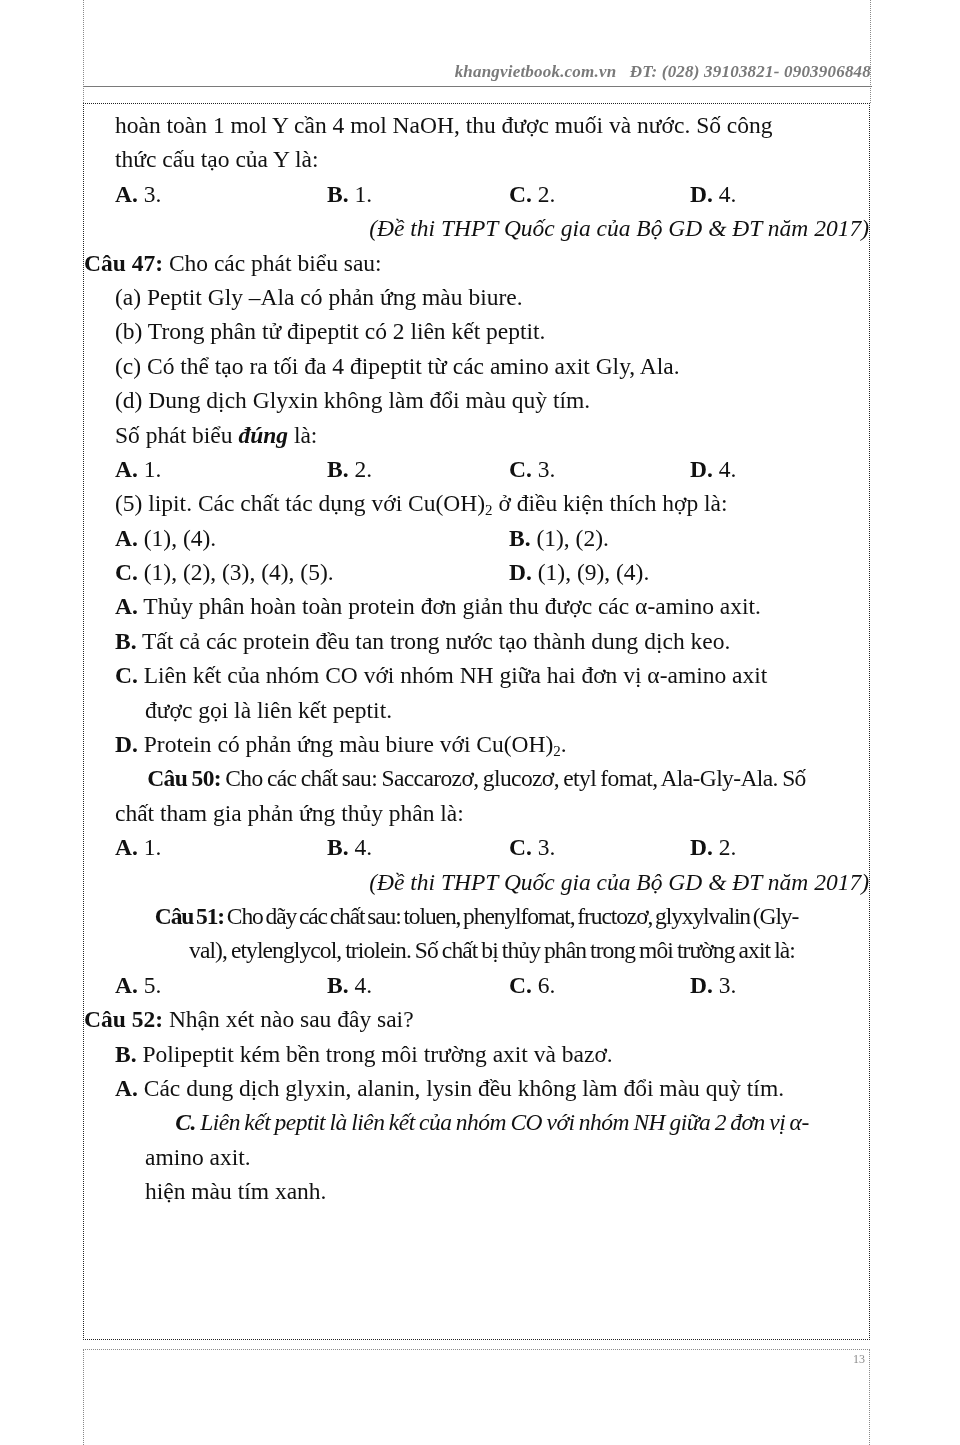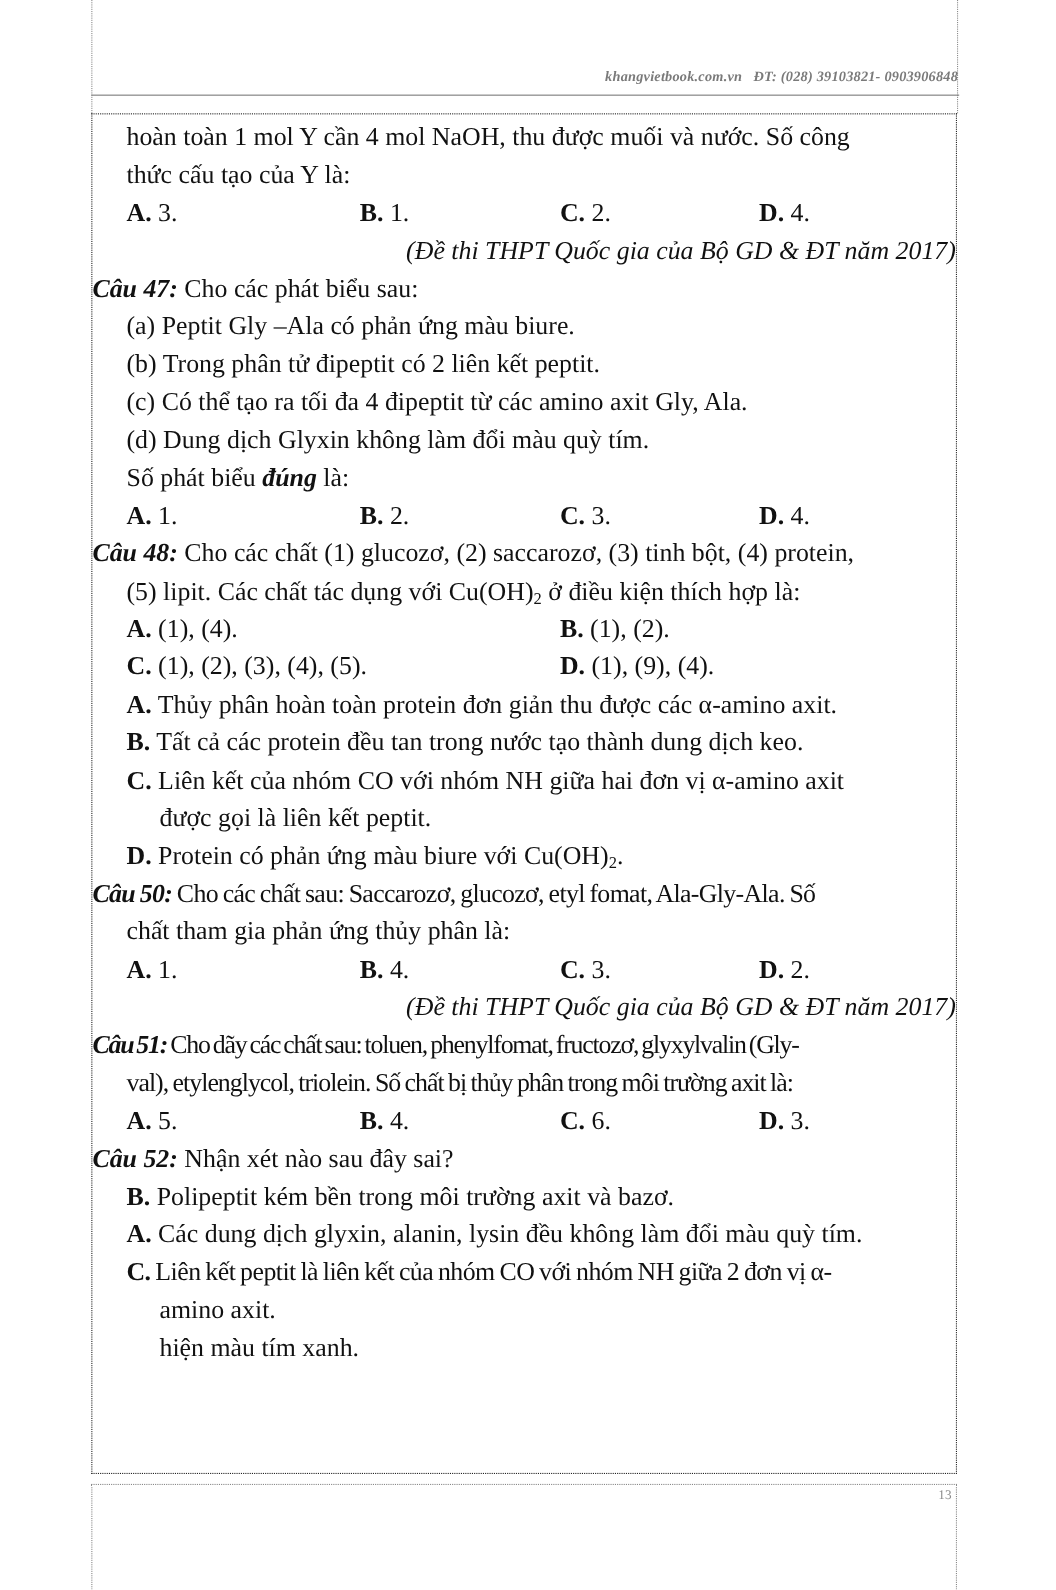--- a/index.html
+++ b/index.html
@@ -1,36 +1,36 @@
 <!DOCTYPE html>
 <html><head>
 <meta charset="utf-8">
 <style>
   html, body { margin:0; padding:0; background:#ffffff; }
   body { width:960px; height:1445px; position:relative; overflow:hidden;
          font-family:"Liberation Serif", serif; color:#111; }
   .vguide { position:absolute; top:0; width:0; border-left:1px dotted #8a8a8a; }
-  .header-text { position:absolute; right:89px; top:62px; font-size:13px; font-style:italic; font-weight:bold;
+  .header-text { position:absolute; right:89px; top:62px; font-size:17px; font-style:italic; font-weight:bold;
                  color:#7a7a7a; letter-spacing:0.2px; white-space:nowrap; }
   .header-rule { position:absolute; left:83px; width:789px; top:86px; border-top:1px solid #7a7a7a; }
   .body-frame { position:absolute; left:83px; top:103px; width:787px; height:1237px;
                 border:1px dotted #222; box-sizing:border-box; }
   .footer-frame { position:absolute; left:83px; top:1349px; width:787px; height:110px;
                   border-top:1px dotted #888; border-left:1px dotted #888; border-right:1px dotted #888; box-sizing:border-box; }
   .page-num { position:absolute; right:4px; top:2px; font-size:12px; color:#8a8a8a; }
   .content { position:absolute; left:0; top:4px; right:0; font-size:23.5px; line-height:34.4px; }
   .line { position:relative; height:34.4px; white-space:nowrap; }
   .ind1 { padding-left:31px; }
   .ind2 { padding-left:61px; }
-  .q { font-weight:bold;font-style:italic; }
+  .q { font-weight:bold; }
   .opt { position:absolute; top:0;text-align:right; }
   .opt b { font-weight:bold; }
   .src { position:absolute; right:0; top:0; font-style:italic; }
   sub { font-size:15px; vertical-align:-4px; line-height:0; }
-  .condensed { letter-spacing:-0.6px; word-spacing:-1px; }
+  .condensed { letter-spacing:-0.6px; word-spacing:-1px;text-align:center; }
 </style>
 </head>
 <body>
 
 <div class="vguide" style="left:83px;height:103px;"></div>
 <div class="vguide" style="left:870px;height:103px;"></div>
 
 <div class="header-text">
   <span>khangvietbook.com.vn</span>&nbsp;&nbsp;
   <span>ĐT: (028) 39103821- 0903906848</span>
@@ -58,21 +58,20 @@
     <div class="line ind1"><span>(c) Có thể tạo ra tối đa 4 đipeptit từ các amino axit Gly, Ala.</span></div>
     <div class="line ind1"><span>(d) Dung dịch Glyxin không làm đổi màu quỳ tím.</span></div>
     <div class="line ind1"><span>Số phát biểu </span><b><i>đúng</i></b><span> là:</span></div>
     <div class="line">
       <span class="opt" style="left:31px"><b>A.</b><span> 1.</span></span>
       <span class="opt" style="left:243px"><b>B.</b><span> 2.</span></span>
       <span class="opt" style="left:425px"><b>C.</b><span> 3.</span></span>
       <span class="opt" style="left:606px"><b>D.</b><span> 4.</span></span>
     </div>
 
-    <div class="line"><span class="q">Câu 48:</span><span> Cho các chất (1) glucozơ, (2) saccarozơ, (3) tinh bột, (4) protein,</span></div>
     <div class="line ind1"><span>(5) lipit. Các chất tác dụng với Cu(OH)</span><sub>2</sub><span> ở điều kiện thích hợp là:</span></div>
     <div class="line">
       <span class="opt" style="left:31px"><b>A.</b><span> (1), (4).</span></span>
       <span class="opt" style="left:425px"><b>B.</b><span> (1), (2).</span></span>
     </div>
     <div class="line">
       <span class="opt" style="left:31px"><b>C.</b><span> (1), (2), (3), (4), (5).</span></span>
       <span class="opt" style="left:425px"><b>D.</b><span> (1), (9), (4).</span></span>
     </div>
 
@@ -99,21 +98,21 @@
     <div class="line">
       <span class="opt" style="left:31px"><b>A.</b><span> 5.</span></span>
       <span class="opt" style="left:243px"><b>B.</b><span> 4.</span></span>
       <span class="opt" style="left:425px"><b>C.</b><span> 6.</span></span>
       <span class="opt" style="left:606px"><b>D.</b><span> 3.</span></span>
     </div>
 
     <div class="line"><span class="q">Câu 52:</span><span> Nhận xét nào sau đây sai?</span></div>
     <div class="line ind1"><b>B.</b><span> Polipeptit kém bền trong môi trường axit và bazơ.</span></div>
     <div class="line ind1"><b>A.</b><span> Các dung dịch glyxin, alanin, lysin đều không làm đổi màu quỳ tím.</span></div>
-    <div class="line ind1 condensed" style="letter-spacing:-0.5px;"><b>C.</b><span> Liên kết peptit là liên kết của nhóm CO với nhóm NH giữa 2 đơn vị α-</span></div>
+    <div class="line ind1 condensed" style="letter-spacing:-0.5px;font-style:italic;"><b>C.</b><span> Liên kết peptit là liên kết của nhóm CO với nhóm NH giữa 2 đơn vị α-</span></div>
     <div class="line ind2"><span>amino axit.</span></div>
     <div class="line ind2"><span>hiện màu tím xanh.</span></div>
 
   </div>
 </div>
 
 <div class="footer-frame">
   <span class="page-num">13</span>
 </div>
 

